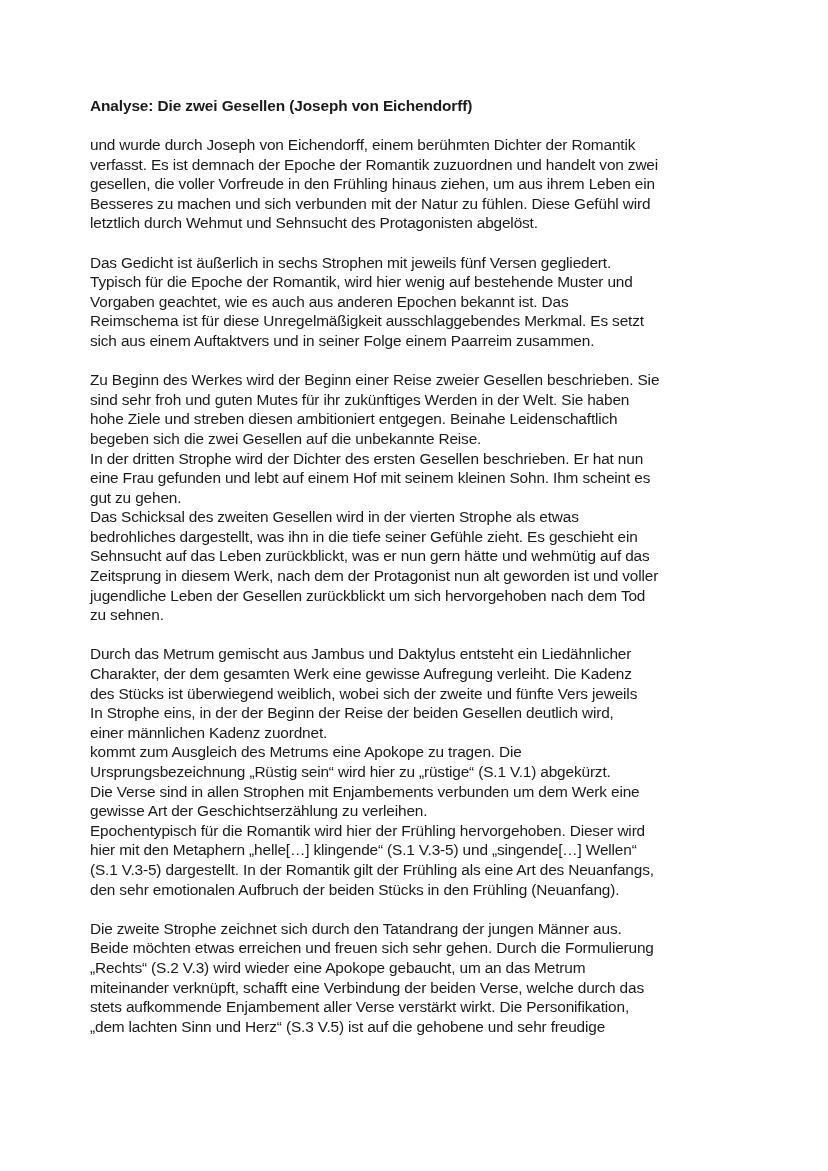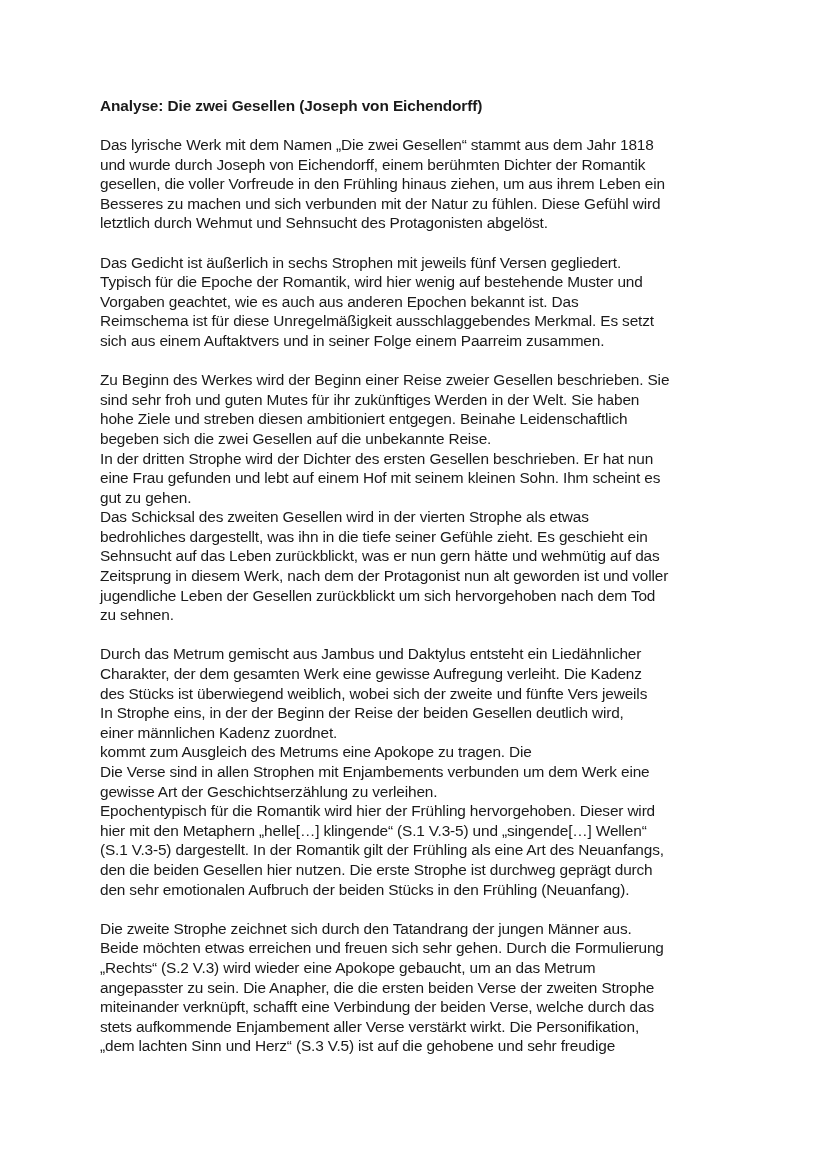--- a/index.html
+++ b/index.html
@@ -10,21 +10,21 @@
     body {
       width: 828px;
       height: 1171px;
       overflow: hidden;
       position: relative;
       font-family: "Liberation Sans", sans-serif;
       color: #1a1a1a;
     }
     .page {
       position: absolute;
-      left: 100px;
+      left: 90px;
       top: 96px;
       width: 640px;
     }
     .title {
       font-weight: bold;
       font-size: 15.4px;
       line-height: 20px;
       margin: 0 0 19px 0;
       letter-spacing: -0.1px;
     }
@@ -39,22 +39,22 @@
       white-space: nowrap;
     }
   </style>
 </head>
 <body>
 
 <div class="page">
   <div class="title">Analyse: Die zwei Gesellen (Joseph von Eichendorff)</div>
 
   <div class="para">
-    <span class="line">Das lyrische Werk mit dem Namen „Die zwei Gesellen“ stammt aus dem Jahr 1818</span>
     <span class="line">und wurde durch Joseph von Eichendorff, einem berühmten Dichter der Romantik</span>
+    <span class="line">verfasst. Es ist demnach der Epoche der Romantik zuzuordnen und handelt von zwei</span>
     <span class="line">gesellen, die voller Vorfreude in den Frühling hinaus ziehen, um aus ihrem Leben ein</span>
     <span class="line">Besseres zu machen und sich verbunden mit der Natur zu fühlen. Diese Gefühl wird</span>
     <span class="line">letztlich durch Wehmut und Sehnsucht des Protagonisten abgelöst.</span>
   </div>
 
   <div class="para">
     <span class="line">Das Gedicht ist äußerlich in sechs Strophen mit jeweils fünf Versen gegliedert.</span>
     <span class="line">Typisch für die Epoche der Romantik, wird hier wenig auf bestehende Muster und</span>
     <span class="line">Vorgaben geachtet, wie es auch aus anderen Epochen bekannt ist. Das</span>
     <span class="line">Reimschema ist für diese Unregelmäßigkeit ausschlaggebendes Merkmal. Es setzt</span>
@@ -77,31 +77,30 @@
     <span class="line">zu sehnen.</span>
   </div>
 
   <div class="para">
     <span class="line">Durch das Metrum gemischt aus Jambus und Daktylus entsteht ein Liedähnlicher</span>
     <span class="line">Charakter, der dem gesamten Werk eine gewisse Aufregung verleiht. Die Kadenz</span>
     <span class="line">des Stücks ist überwiegend weiblich, wobei sich der zweite und fünfte Vers jeweils</span>
     <span class="line">In Strophe eins, in der der Beginn der Reise der beiden Gesellen deutlich wird,</span>
     <span class="line">einer männlichen Kadenz zuordnet.</span>
     <span class="line">kommt zum Ausgleich des Metrums eine Apokope zu tragen. Die</span>
+    <span class="line">Ursprungsbezeichnung „Rüstig sein“ wird hier zu „rüstige“ (S.1 V.1) abgekürzt.</span>
     <span class="line">Die Verse sind in allen Strophen mit Enjambements verbunden um dem Werk eine</span>
     <span class="line">gewisse Art der Geschichtserzählung zu verleihen.</span>
     <span class="line">Epochentypisch für die Romantik wird hier der Frühling hervorgehoben. Dieser wird</span>
     <span class="line">hier mit den Metaphern „helle[…] klingende“ (S.1 V.3-5) und „singende[…] Wellen“</span>
     <span class="line">(S.1 V.3-5) dargestellt. In der Romantik gilt der Frühling als eine Art des Neuanfangs,</span>
-    <span class="line">den die beiden Gesellen hier nutzen. Die erste Strophe ist durchweg geprägt durch</span>
     <span class="line">den sehr emotionalen Aufbruch der beiden Stücks in den Frühling (Neuanfang).</span>
   </div>
 
   <div class="para">
     <span class="line">Die zweite Strophe zeichnet sich durch den Tatandrang der jungen Männer aus.</span>
     <span class="line">Beide möchten etwas erreichen und freuen sich sehr gehen. Durch die Formulierung</span>
     <span class="line">„Rechts“ (S.2 V.3) wird wieder eine Apokope gebaucht, um an das Metrum</span>
-    <span class="line">angepasster zu sein. Die Anapher, die die ersten beiden Verse der zweiten Strophe</span>
     <span class="line">miteinander verknüpft, schafft eine Verbindung der beiden Verse, welche durch das</span>
     <span class="line">stets aufkommende Enjambement aller Verse verstärkt wirkt. Die Personifikation,</span>
     <span class="line">„dem lachten Sinn und Herz“ (S.3 V.5) ist auf die gehobene und sehr freudige</span>
   </div>
 </div>
 
 </body></html>

